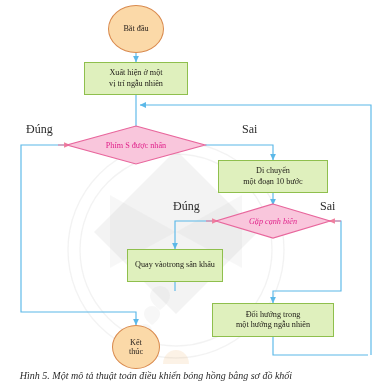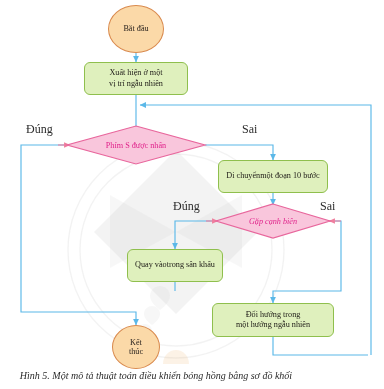--- a/index.html
+++ b/index.html
@@ -5,21 +5,21 @@
   html,body{margin:0;padding:0;}
   body{
     width:384px;height:389px;
     background:#ffffff;
     font-family:"Liberation Serif", serif;
     overflow:hidden;
     position:relative;
   }
   #stage{position:absolute;left:0;top:0;width:384px;height:389px;}
   #wm{position:absolute;left:0;top:0;width:384px;height:389px;pointer-events:none;}
-  .node{position:absolute;box-sizing:border-box;display:flex;align-items:center;justify-content:center;text-align:center;border-radius:6px;}
+  .node{position:absolute;box-sizing:border-box;display:flex;align-items:center;justify-content:center;text-align:center;}
   .term{
     border:1.2px solid #d98a4e;
     background:#fbd9a8;
     border-radius:50%;
     color:#221c18;
     font-size:8.2px;
     line-height:1.15;
   }
   .proc{
     border:1.1px solid #8fbf4d;
@@ -131,21 +131,21 @@
   <div class="node proc" style="left:84px;top:62px;width:104px;height:33px;flex-direction:column;">
     <span>Xuất hiện ở một</span>
     <span>vị trí ngẫu nhiên</span>
   </div>
 
   <span class="dec-label" style="left:136px;top:145px;">Phím S được nhấn</span>
 
   <span class="edge-label" style="left:26px;top:122px;">Đúng</span>
   <span class="edge-label" style="left:242px;top:122px;">Sai</span>
 
-  <div class="node proc" style="left:218px;top:160px;width:110px;height:33px;">
+  <div class="node proc" style="left:218px;top:160px;width:110px;height:33px;flex-direction:column;">
     <span>Di chuyển</span>
     <span>một đoạn 10 bước</span>
   </div>
 
   <span class="dec-label" style="left:273px;top:221px;font-style:italic;">Gặp cạnh biên</span>
 
   <span class="edge-label" style="left:173px;top:199px;">Đúng</span>
   <span class="edge-label" style="left:320px;top:199px;">Sai</span>
 
   <div class="node proc" style="left:127px;top:249px;width:96px;height:33px;flex-direction:row;">

